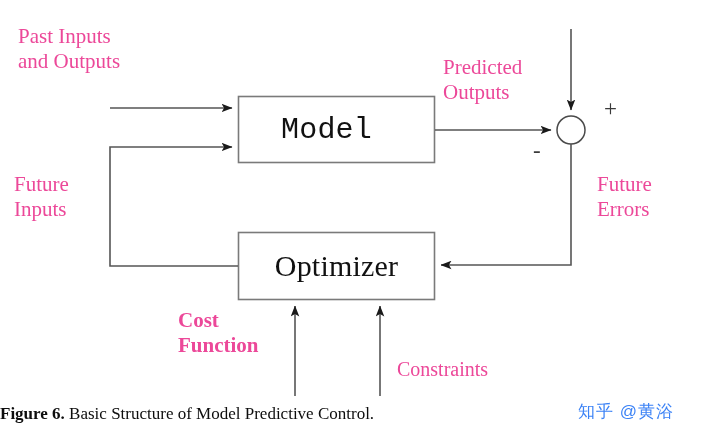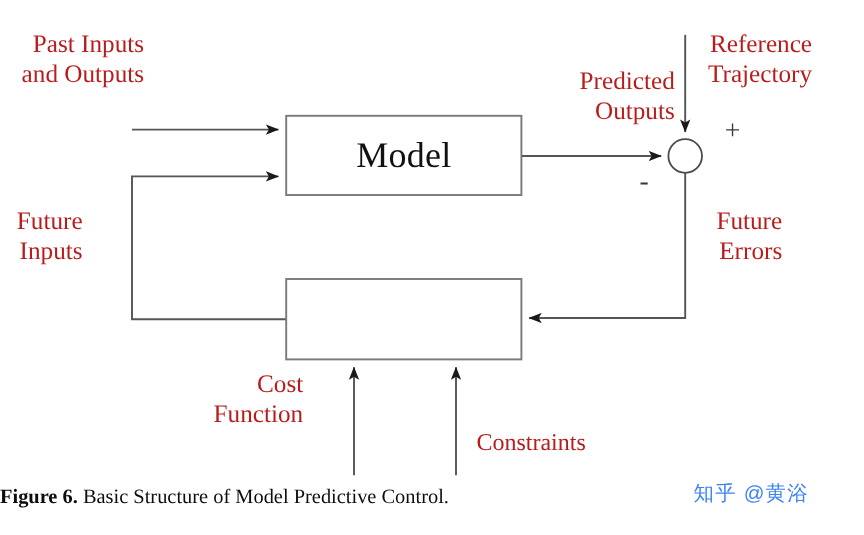--- a/index.html
+++ b/index.html
@@ -19,50 +19,49 @@
   .diagram {
     position: absolute;
     left: 0;
     top: 0;
     width: 720px;
     height: 400px;
   }
   .label {
     position: absolute;
     font-family: "Liberation Serif", "DejaVu Serif", serif;
-    color: #b91c1c;
+    color: #ec4899;
     line-height: 1.18;
     white-space: pre-line;
     font-size: 21px;
-    text-align: right;
   }
   .block-text {
     position: absolute;
     display: flex;
     align-items: center;
     justify-content: center;
     font-family: "Liberation Serif", "DejaVu Serif", serif;
     font-size: 30px;
     color: #111111;
     letter-spacing: 0.2px;
   }
   .sign {
     position: absolute;
     font-family: "Liberation Serif", "DejaVu Serif", serif;
     color: #3a3a3a;
   }
   #lbl-past        { left: 18px;  top: 24px;  }
   #lbl-future-in   { left: 14px;  top: 172px; }
-  #lbl-predicted   { left: 443px; top: 55px; margin-left: 40px;  }
+  #lbl-predicted   { left: 443px; top: 55px;  }
   #lbl-reference   { left: 590px; top: 24px;  }
   #lbl-future-err  { left: 597px; top: 172px; }
-  #lbl-cost        { left: 178px; top: 308px; }
+  #lbl-cost        { left: 178px; top: 308px; font-weight: bold; }
   #lbl-constraints { left: 397px; top: 330px; font-size: 20px; margin-top: 28px; }
 
-  #txt-model     { left: 238px; top: 96px;  width: 197px; height: 67px; }
+  #txt-model     { left: 228px; top: 96px;  width: 197px; height: 67px; font-family: Liberation Mono, monospace; }
   #txt-optimizer { left: 238px; top: 232px; width: 197px; height: 68px; }
 
   #sign-plus  { left: 604px; top: 96px;  font-size: 23px; }
   #sign-minus { left: 533px; top: 138px; font-size: 23px; }
 
   .caption {
     position: absolute;
     left: 0;
     top: 404px;
     width: 720px;
@@ -111,29 +110,28 @@
     <path d="M571,29 L571,110" fill="none" stroke="#555555" stroke-width="1.6" marker-end="url(#ah)"></path>
 
     <path d="M571,144 L571,265 L441,265" fill="none" stroke="#555555" stroke-width="1.6" marker-end="url(#ah)"></path>
 
     <path d="M295,396 L295,306" fill="none" stroke="#555555" stroke-width="1.6" marker-end="url(#ah)"></path>
 
     <path d="M380,396 L380,306" fill="none" stroke="#555555" stroke-width="1.6" marker-end="url(#ah)"></path>
   </svg>
 
   <div class="block-text" id="txt-model">Model</div>
+  <div class="block-text" id="txt-optimizer">Optimizer</div>
 
   <div class="label" id="lbl-past">Past Inputs
 and Outputs</div>
   <div class="label" id="lbl-future-in">Future
 Inputs</div>
   <div class="label" id="lbl-predicted">Predicted
 Outputs</div>
-  <div class="label" id="lbl-reference">Reference
-Trajectory</div>
   <div class="label" id="lbl-future-err">Future
 Errors</div>
   <div class="label" id="lbl-cost">Cost
 Function</div>
   <div class="label" id="lbl-constraints">Constraints</div>
 
   <div class="sign" id="sign-plus">+</div>
   <div class="sign" id="sign-minus">-</div>
 
   <div class="caption">

